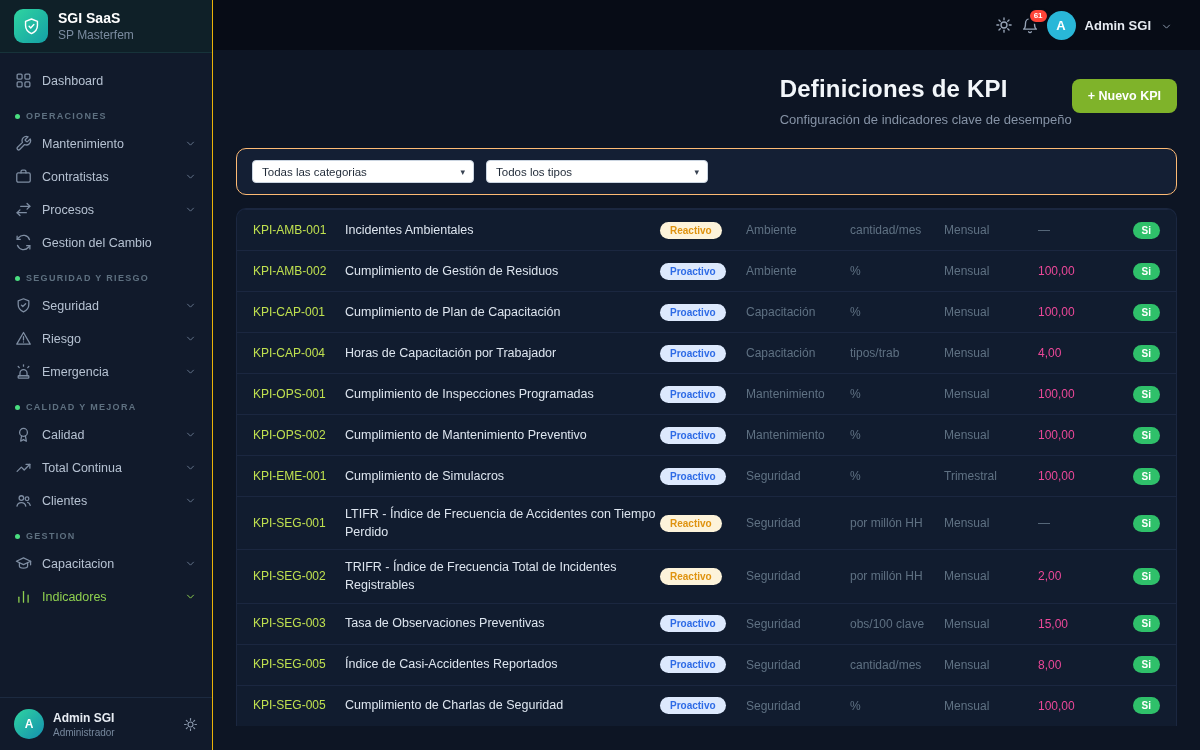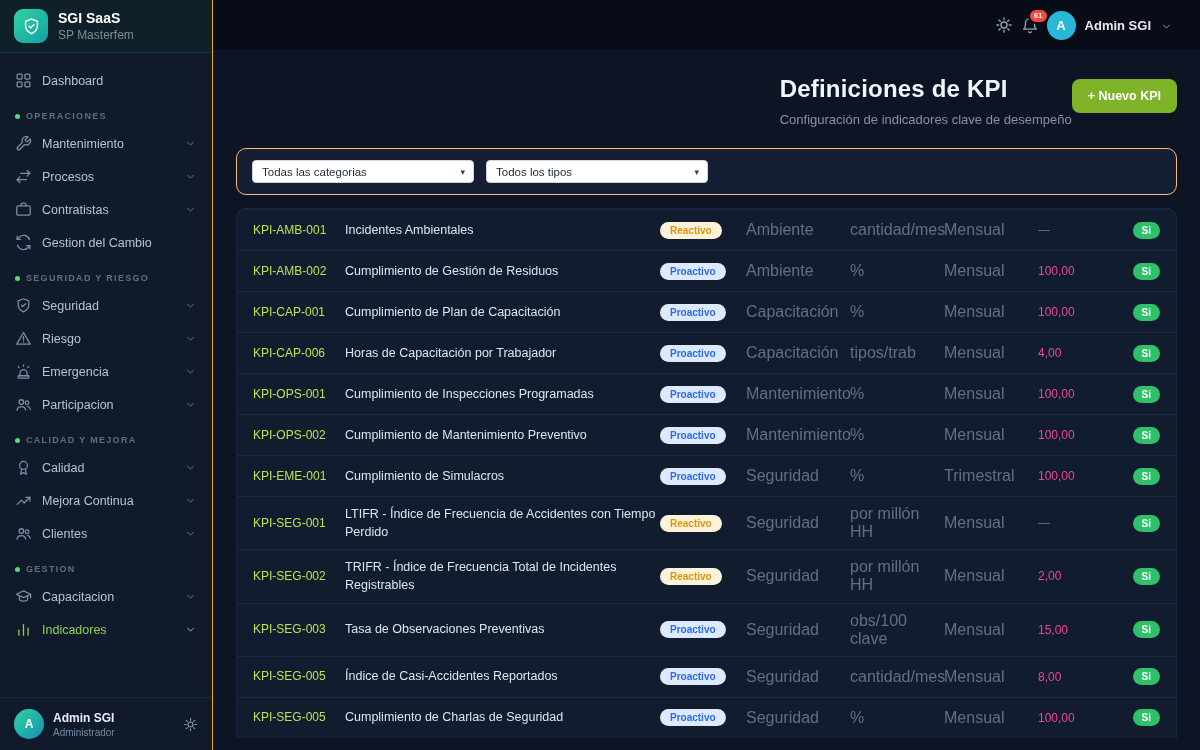--- a/index.html
+++ b/index.html
@@ -127,21 +127,21 @@
     padding: 8px 16px; min-height: 41px; border-top: 1px solid #1b2740; cursor: pointer;
   }
   .c-code { color: var(--code-text,#bfe04f); font-size: 12px; padding-right: 10px; line-height: 1.35; word-break: break-word; }
   .c-name { color: #dde5ef; font-size: 12.5px; padding-right: 4px; line-height: 1.45; }
   .badge {
     justify-self: start; font-size: 10px; font-weight: bold;
     padding: 3px 10px; border-radius: 10px; white-space: nowrap;
   }
   .badge.reactivo { background: var(--reactivo-bg,#fdf3da); color: var(--reactivo-text,#df9310); }
   .badge.proactivo { background: var(--proactivo-bg,#dde9fd); color: var(--proactivo-text,#2e6be6); }
-  .c-mut { color: #5f7183; font-size: 16px; padding-right: 16px; }
+  .c-mut { color: #5f7183; font-size: 12px; padding-right: 16px; }
   .c-obj { color: #ec4899; font-size: 12px; }
   .c-obj.dash { color: #5f7183; }
   .si {
     justify-self: end; background: var(--si-bg,#2fc06a); color: var(--si-text,#fff);
     font-size: 10px; font-weight: bold; padding: 3px 9px; border-radius: 9px; cursor: pointer;
   }
 </style>
 </head>
 <body>
 
@@ -182,41 +182,41 @@
           <span>Mantenimiento</span>
           <span class="chev">
             <svg viewBox="0 0 24 24" fill="none" stroke="currentColor" stroke-width="1.8" stroke-linecap="round" stroke-linejoin="round">
               <path d="M6.5 9.5l5.5 5.5 5.5-5.5"></path>
             </svg>
           </span>
         </div>
         <div class="nav-item">
           <span class="icon">
             <svg viewBox="0 0 24 24" fill="none" stroke="currentColor" stroke-width="1.8" stroke-linecap="round" stroke-linejoin="round">
+              <rect x="2.5" y="7" width="19" height="13" rx="2"></rect>
+              <path d="M8.5 7V5a2 2 0 0 1 2-2h3a2 2 0 0 1 2 2v2"></path>
+            </svg>
+          </span>
+          <span>Contratistas</span>
+          <span class="chev">
+            <svg viewBox="0 0 24 24" fill="none" stroke="currentColor" stroke-width="1.8" stroke-linecap="round" stroke-linejoin="round">
+              <path d="M6.5 9.5l5.5 5.5 5.5-5.5"></path>
+            </svg>
+          </span>
+        </div>
+        <div class="nav-item">
+          <span class="icon">
+            <svg viewBox="0 0 24 24" fill="none" stroke="currentColor" stroke-width="1.8" stroke-linecap="round" stroke-linejoin="round">
               <path d="M17 3.5l4 4-4 4"></path>
               <path d="M21 7.5H8"></path>
               <path d="M7 20.5l-4-4 4-4"></path>
               <path d="M3 16.5h13"></path>
             </svg>
           </span>
           <span>Procesos</span>
-          <span class="chev">
-            <svg viewBox="0 0 24 24" fill="none" stroke="currentColor" stroke-width="1.8" stroke-linecap="round" stroke-linejoin="round">
-              <path d="M6.5 9.5l5.5 5.5 5.5-5.5"></path>
-            </svg>
-          </span>
-        </div>
-        <div class="nav-item">
-          <span class="icon">
-            <svg viewBox="0 0 24 24" fill="none" stroke="currentColor" stroke-width="1.8" stroke-linecap="round" stroke-linejoin="round">
-              <rect x="2.5" y="7" width="19" height="13" rx="2"></rect>
-              <path d="M8.5 7V5a2 2 0 0 1 2-2h3a2 2 0 0 1 2 2v2"></path>
-            </svg>
-          </span>
-          <span>Contratistas</span>
           <span class="chev">
             <svg viewBox="0 0 24 24" fill="none" stroke="currentColor" stroke-width="1.8" stroke-linecap="round" stroke-linejoin="round">
               <path d="M6.5 9.5l5.5 5.5 5.5-5.5"></path>
             </svg>
           </span>
         </div>
         <div class="nav-item">
           <span class="icon">
             <svg viewBox="0 0 24 24" fill="none" stroke="currentColor" stroke-width="1.8" stroke-linecap="round" stroke-linejoin="round">
               <path d="M20.5 8A9 9 0 0 0 5 5.3L3 7.5"></path>
@@ -267,36 +267,20 @@
               <line x1="19.5" y1="5" x2="18" y2="6.5"></line>
             </svg>
           </span>
           <span>Emergencia</span>
           <span class="chev">
             <svg viewBox="0 0 24 24" fill="none" stroke="currentColor" stroke-width="1.8" stroke-linecap="round" stroke-linejoin="round">
               <path d="M6.5 9.5l5.5 5.5 5.5-5.5"></path>
             </svg>
           </span>
         </div>
-        <div class="nav-item">
-          <span class="icon">
-            <svg viewBox="0 0 24 24" fill="none" stroke="currentColor" stroke-width="1.8" stroke-linecap="round" stroke-linejoin="round">
-              <circle cx="9" cy="8.5" r="3.2"></circle>
-              <path d="M2.8 20c.6-3.2 3.2-5 6.2-5s5.6 1.8 6.2 5"></path>
-              <circle cx="17" cy="9.5" r="2.6"></circle>
-              <path d="M17.8 14.6c2 .5 3.3 2.2 3.7 4.4"></path>
-            </svg>
-          </span>
-          <span>Participacion</span>
-          <span class="chev">
-            <svg viewBox="0 0 24 24" fill="none" stroke="currentColor" stroke-width="1.8" stroke-linecap="round" stroke-linejoin="round">
-              <path d="M6.5 9.5l5.5 5.5 5.5-5.5"></path>
-            </svg>
-          </span>
-        </div>
         <div class="nav-section">CALIDAD Y MEJORA</div>
         <div class="nav-item">
           <span class="icon">
             <svg viewBox="0 0 24 24" fill="none" stroke="currentColor" stroke-width="1.8" stroke-linecap="round" stroke-linejoin="round">
               <circle cx="12" cy="9" r="5.5"></circle>
               <path d="M9.3 13.8L8 21.5l4-2.3 4 2.3-1.3-7.7"></path>
             </svg>
           </span>
           <span>Calidad</span>
           <span class="chev">
@@ -305,21 +289,21 @@
             </svg>
           </span>
         </div>
         <div class="nav-item">
           <span class="icon">
             <svg viewBox="0 0 24 24" fill="none" stroke="currentColor" stroke-width="1.8" stroke-linecap="round" stroke-linejoin="round">
               <path d="M3 17.5l6-6 4 4 8-8"></path>
               <path d="M15.5 7.5H21V13"></path>
             </svg>
           </span>
-          <span>Mejora Continua</span>
+          <span>Total Continua</span>
           <span class="chev">
             <svg viewBox="0 0 24 24" fill="none" stroke="currentColor" stroke-width="1.8" stroke-linecap="round" stroke-linejoin="round">
               <path d="M6.5 9.5l5.5 5.5 5.5-5.5"></path>
             </svg>
           </span>
         </div>
         <div class="nav-item">
           <span class="icon">
             <svg viewBox="0 0 24 24" fill="none" stroke="currentColor" stroke-width="1.8" stroke-linecap="round" stroke-linejoin="round">
               <circle cx="9" cy="8.5" r="3.2"></circle>
@@ -462,21 +446,21 @@
               <span class="c-code">KPI-CAP-001</span>
               <span class="c-name">Cumplimiento de Plan de Capacitación</span>
               <span class="badge proactivo">Proactivo</span>
               <span class="c-mut">Capacitación</span>
               <span class="c-mut">%</span>
               <span class="c-mut">Mensual</span>
               <span class="c-obj">100,00</span>
               <span class="si">Si</span>
             </div>
             <div class="t-row">
-              <span class="c-code">KPI-CAP-006</span>
+              <span class="c-code">KPI-CAP-004</span>
               <span class="c-name">Horas de Capacitación por Trabajador</span>
               <span class="badge proactivo">Proactivo</span>
               <span class="c-mut">Capacitación</span>
               <span class="c-mut">tipos/trab</span>
               <span class="c-mut">Mensual</span>
               <span class="c-obj">4,00</span>
               <span class="si">Si</span>
             </div>
             <div class="t-row">
               <span class="c-code">KPI-OPS-001</span>

